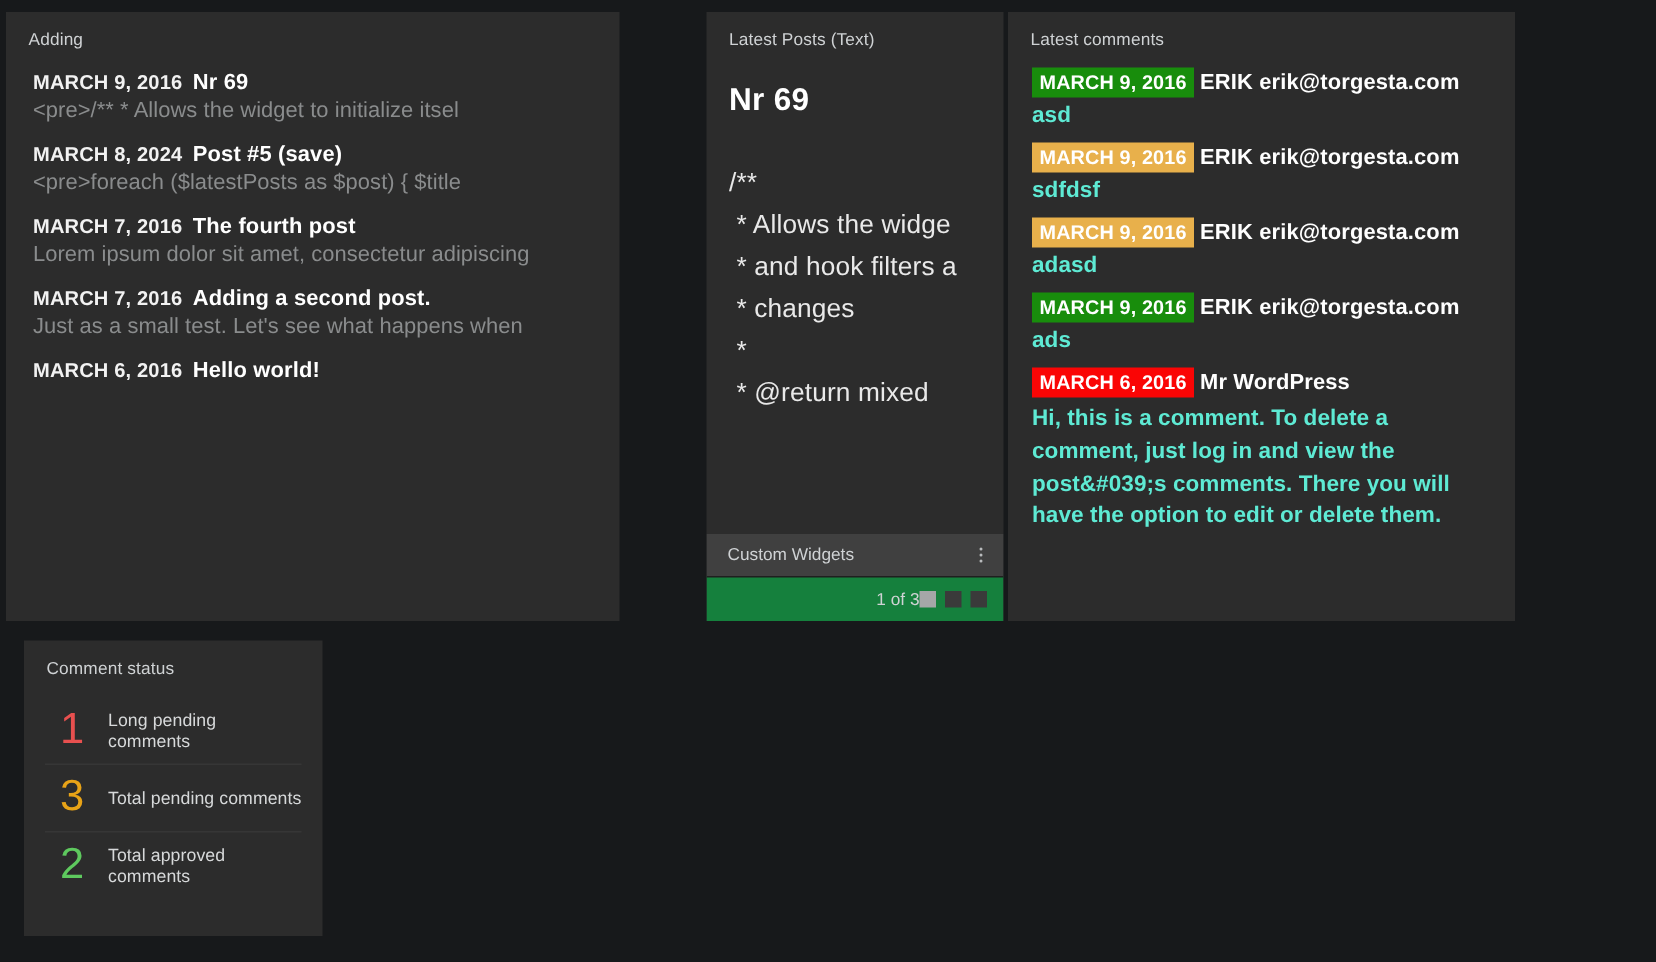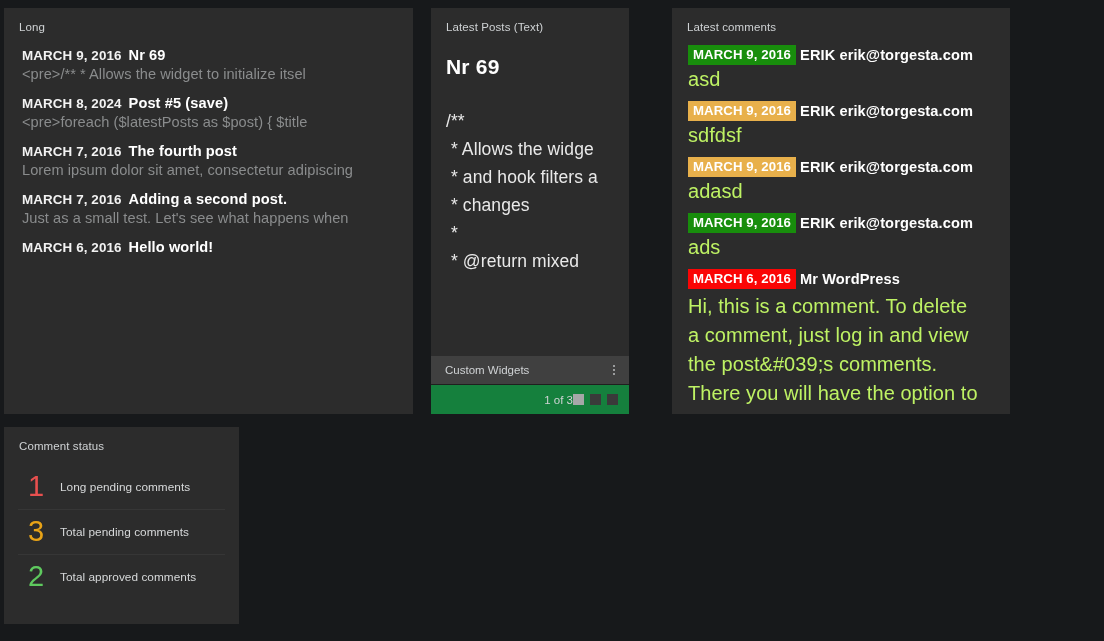--- a/index.html
+++ b/index.html
@@ -57,21 +57,21 @@
 
   .post-excerpt {
     padding: 1px 34px 9px 18px;
     font-size: 14.6px;
     color: #8a8c8d;
     white-space: nowrap;
     letter-spacing: .05px;
   }
 
   
-  #panel-latest-text { left: 431px; top: 8px; width: 198px; height: 406px; }
+  #panel-latest-text { left: 471px; top: 8px; width: 198px; height: 406px; }
 
   .lp-body { padding: 0 0 0 0; height: 348px; }
 
   .lp-heading {
     font-size: 21px;
     font-weight: 700;
     color: #ffffff;
     padding: 22px 0 0 15px;
     letter-spacing: .2px;
   }
@@ -160,29 +160,30 @@
     font-size: 14.6px;
     font-weight: 700;
     color: #ffffff;
     margin-left: 4px;
     vertical-align: middle;
     letter-spacing: .1px;
   }
 
   .cmt-text {
     padding: 3px 16px 7px 16px;
-    font-size: 20px;
-    color: #bef264;
+    font-size: 15px;
+    color: #5eead4;
     letter-spacing: .05px;
+    font-weight: bold;
   }
   .cmt-text.wrap { white-space: normal; line-height: 1.45; padding-right: 32px; }
   .cmt-text.nowrap { white-space: nowrap; }
 
   
-  #panel-status { left: 4px; top: 427px; width: 235px; height: 197px; }
+  #panel-status { left: 16px; top: 427px; width: 199px; height: 197px; }
 
   .status-list { padding: 13px 0 0 0; }
 
   .status-row {
     display: flex;
     align-items: center;
     margin: 0 14px;
     padding: 7px 0 8px 0;
     border-bottom: 1px solid #363636;
     gap: 14px;
@@ -206,21 +207,21 @@
     color: #d7d9da;
     letter-spacing: .05px;
   }
 </style>
 </head>
 <body>
 
 <div id="stage">
 
   <section class="panel" id="panel-posts">
-    <div class="panel-title">Long</div>
+    <div class="panel-title">Adding</div>
     <div class="posts-list" id="posts-list">
         <div class="post-row"><span class="post-date">MARCH 9, 2016</span><span class="post-title">Nr 69</span></div>
         <div class="post-excerpt">&lt;pre&gt;/** * Allows the widget to initialize itsel</div>
         <div class="post-row"><span class="post-date">MARCH 8, 2024</span><span class="post-title">Post #5 (save)</span></div>
         <div class="post-excerpt">&lt;pre&gt;foreach ($latestPosts as $post) { $title</div>
         <div class="post-row"><span class="post-date">MARCH 7, 2016</span><span class="post-title">The fourth post</span></div>
         <div class="post-excerpt">Lorem ipsum dolor sit amet, consectetur adipiscing</div>
         <div class="post-row"><span class="post-date">MARCH 7, 2016</span><span class="post-title">Adding a second post.</span></div>
         <div class="post-excerpt">Just as a small test. Let's see what happens when</div>
         <div class="post-row"><span class="post-date">MARCH 6, 2016</span><span class="post-title">Hello world!</span></div>

